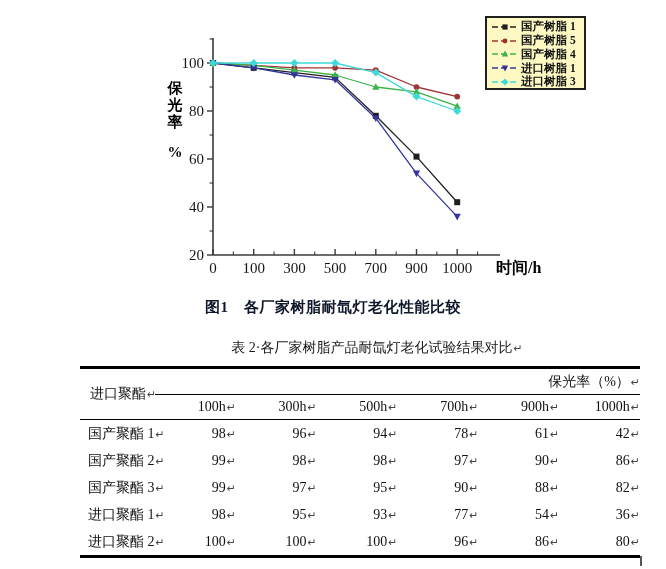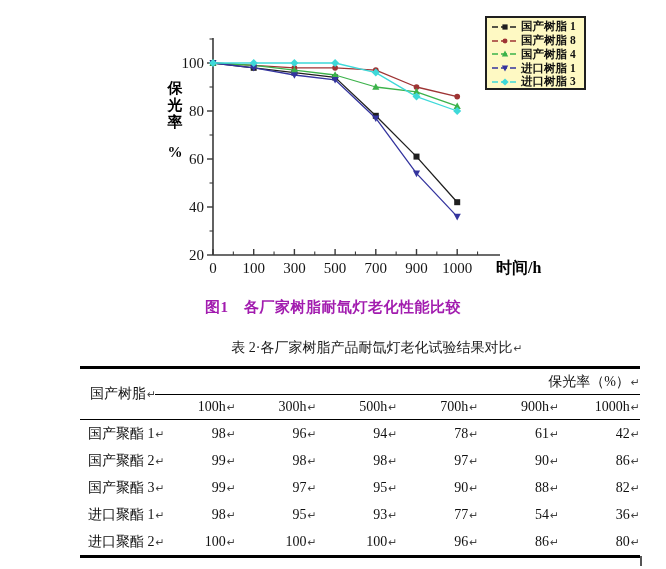--- a/index.html
+++ b/index.html
@@ -13,21 +13,21 @@
     border:2px solid #1f1f1f;background:#fef9c3;box-sizing:border-box;
     padding:2px 3px 2px 5px;
     margin-left:39px;
   }
   .legend-row{display:flex;align-items:center;height:13.8px;gap:3px;}
   .legend-label{font-size:11.5px;font-weight:bold;color:#111;white-space:nowrap;line-height:1;}
 
   
   .fig-caption{
     position:absolute;top:298px;left:0;width:666px;text-align:center;
-    font-size:15px;font-weight:bold;color:#a21caf;letter-spacing:0.5px;
+    font-size:15px;font-weight:bold;color:#0f172a;letter-spacing:0.5px;
   }
   .table-caption{
     position:absolute;top:339px;left:0;width:666px;text-align:center;
     font-size:14px;color:#1a1a1a;padding-left:44px;
   }
 
   
   .doc-table{
     position:absolute;left:80px;top:366px;width:560px;
     border-collapse:collapse;table-layout:fixed;
@@ -143,21 +143,21 @@
           <line x1="0" y1="6" x2="26" y2="6" stroke="#1f1f1f" stroke-width="1.4" stroke-dasharray="6 3"></line>
           <rect x="10.4" y="3.4" width="5.2" height="5.2" fill="#1f1f1f"></rect>
         </svg>
         <span class="legend-label">国产树脂 1</span>
       </div>
       <div class="legend-row">
         <svg width="26" height="12" viewBox="0 0 26 12">
           <line x1="0" y1="6" x2="26" y2="6" stroke="#9e3434" stroke-width="1.4" stroke-dasharray="6 3"></line>
           <circle cx="13" cy="6" r="2.4699999999999998" fill="#9e3434"></circle>
         </svg>
-        <span class="legend-label">国产树脂 8</span>
+        <span class="legend-label">国产树脂 5</span>
       </div>
       <div class="legend-row">
         <svg width="26" height="12" viewBox="0 0 26 12">
           <line x1="0" y1="6" x2="26" y2="6" stroke="#3bb24a" stroke-width="1.4" stroke-dasharray="6 3"></line>
           <polygon points="13,2.5999999999999996 9.8,8.4 16.2,8.4" fill="#3bb24a"></polygon>
         </svg>
         <span class="legend-label">国产树脂 4</span>
       </div>
       <div class="legend-row">
         <svg width="26" height="12" viewBox="0 0 26 12">
@@ -187,21 +187,21 @@
         <col>
         <col>
         <col>
         <col>
         <col>
         <col>
     </colgroup>
     <thead>
       <tr>
         <th class="vendor-h" rowspan="2">
-          <span>国产树脂</span><span class="pmark">↵</span>
+          <span>进口聚酯</span><span class="pmark">↵</span>
         </th>
         <th class="span-h" colspan="6">
           <span>保光率（%）</span><span class="pmark">↵</span>
         </th>
       </tr>
       <tr class="time-row" id="time-row">
           <th>100h<span class="pmark">↵</span></th>
           <th>300h<span class="pmark">↵</span></th>
           <th>500h<span class="pmark">↵</span></th>
           <th>700h<span class="pmark">↵</span></th>

